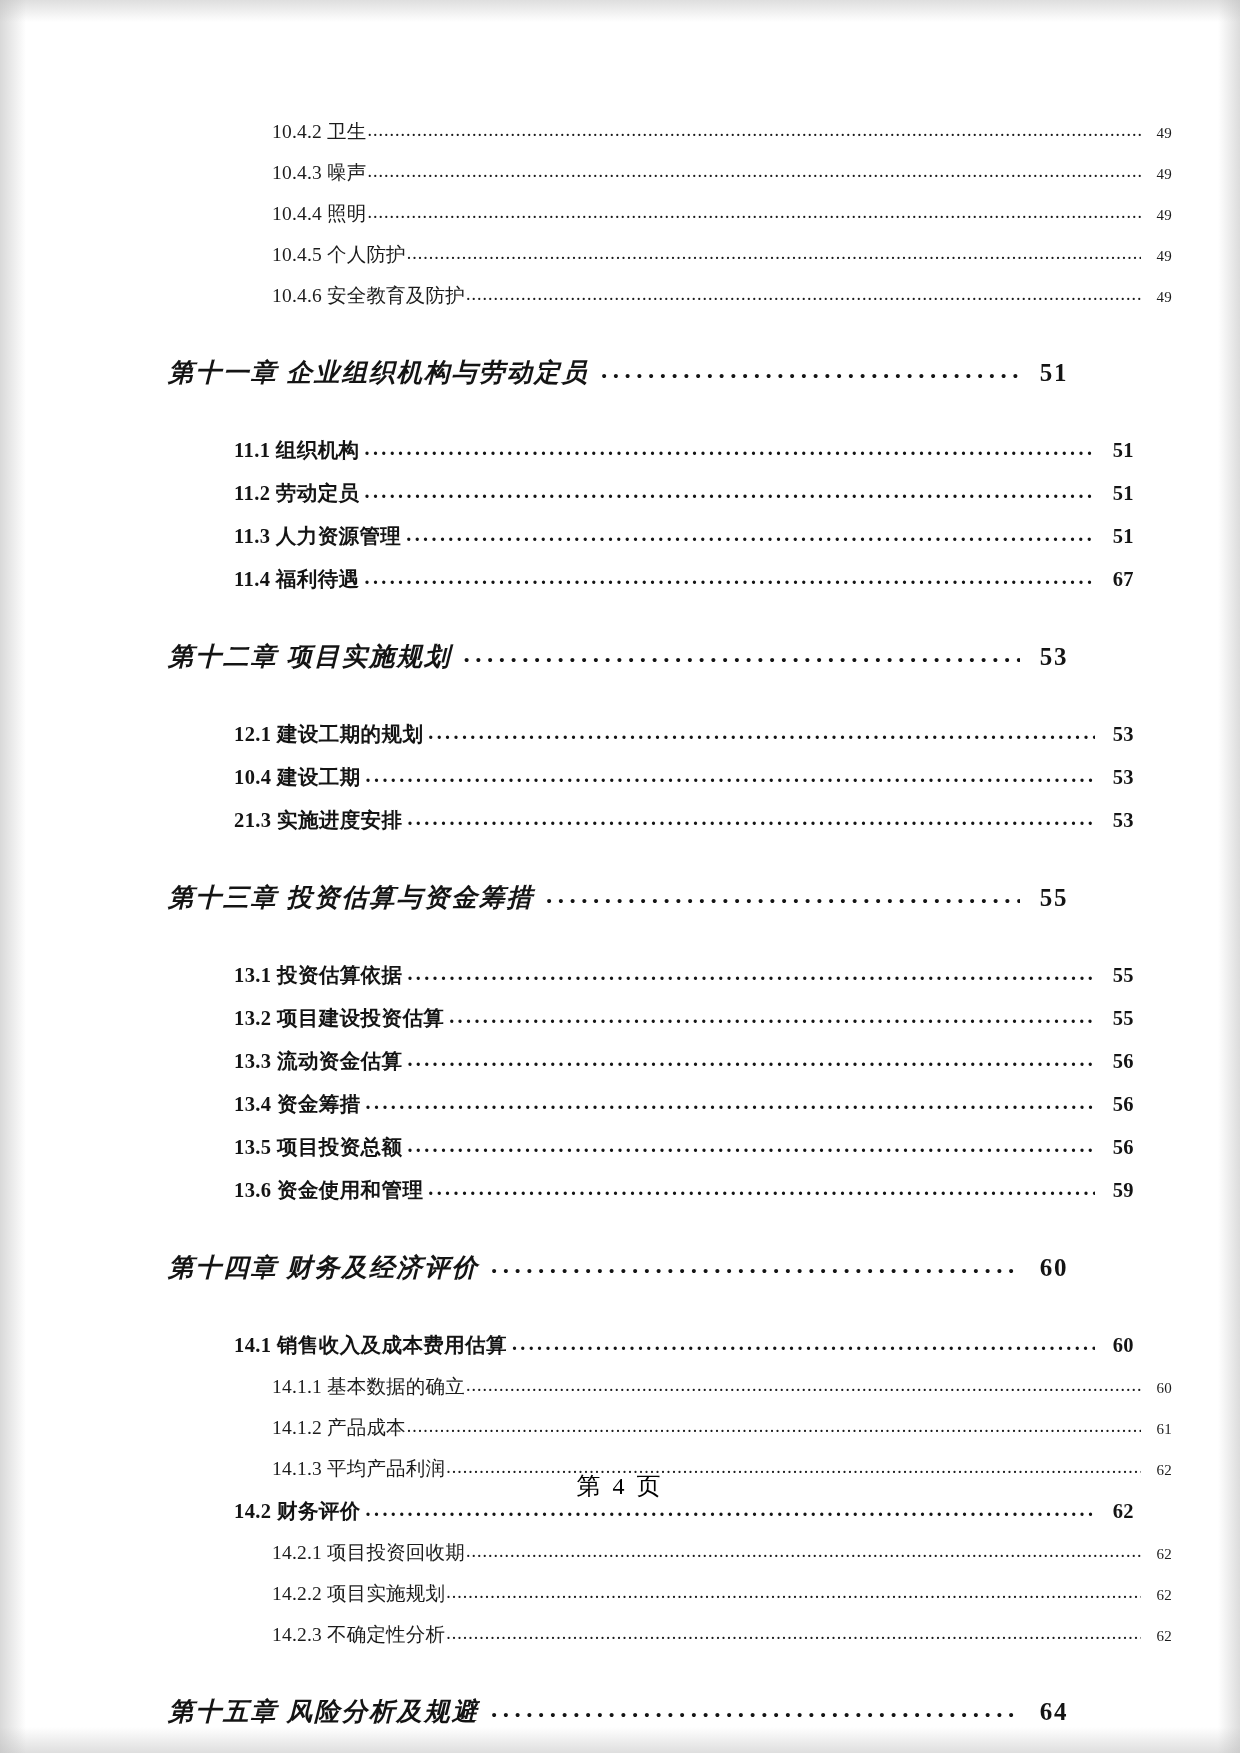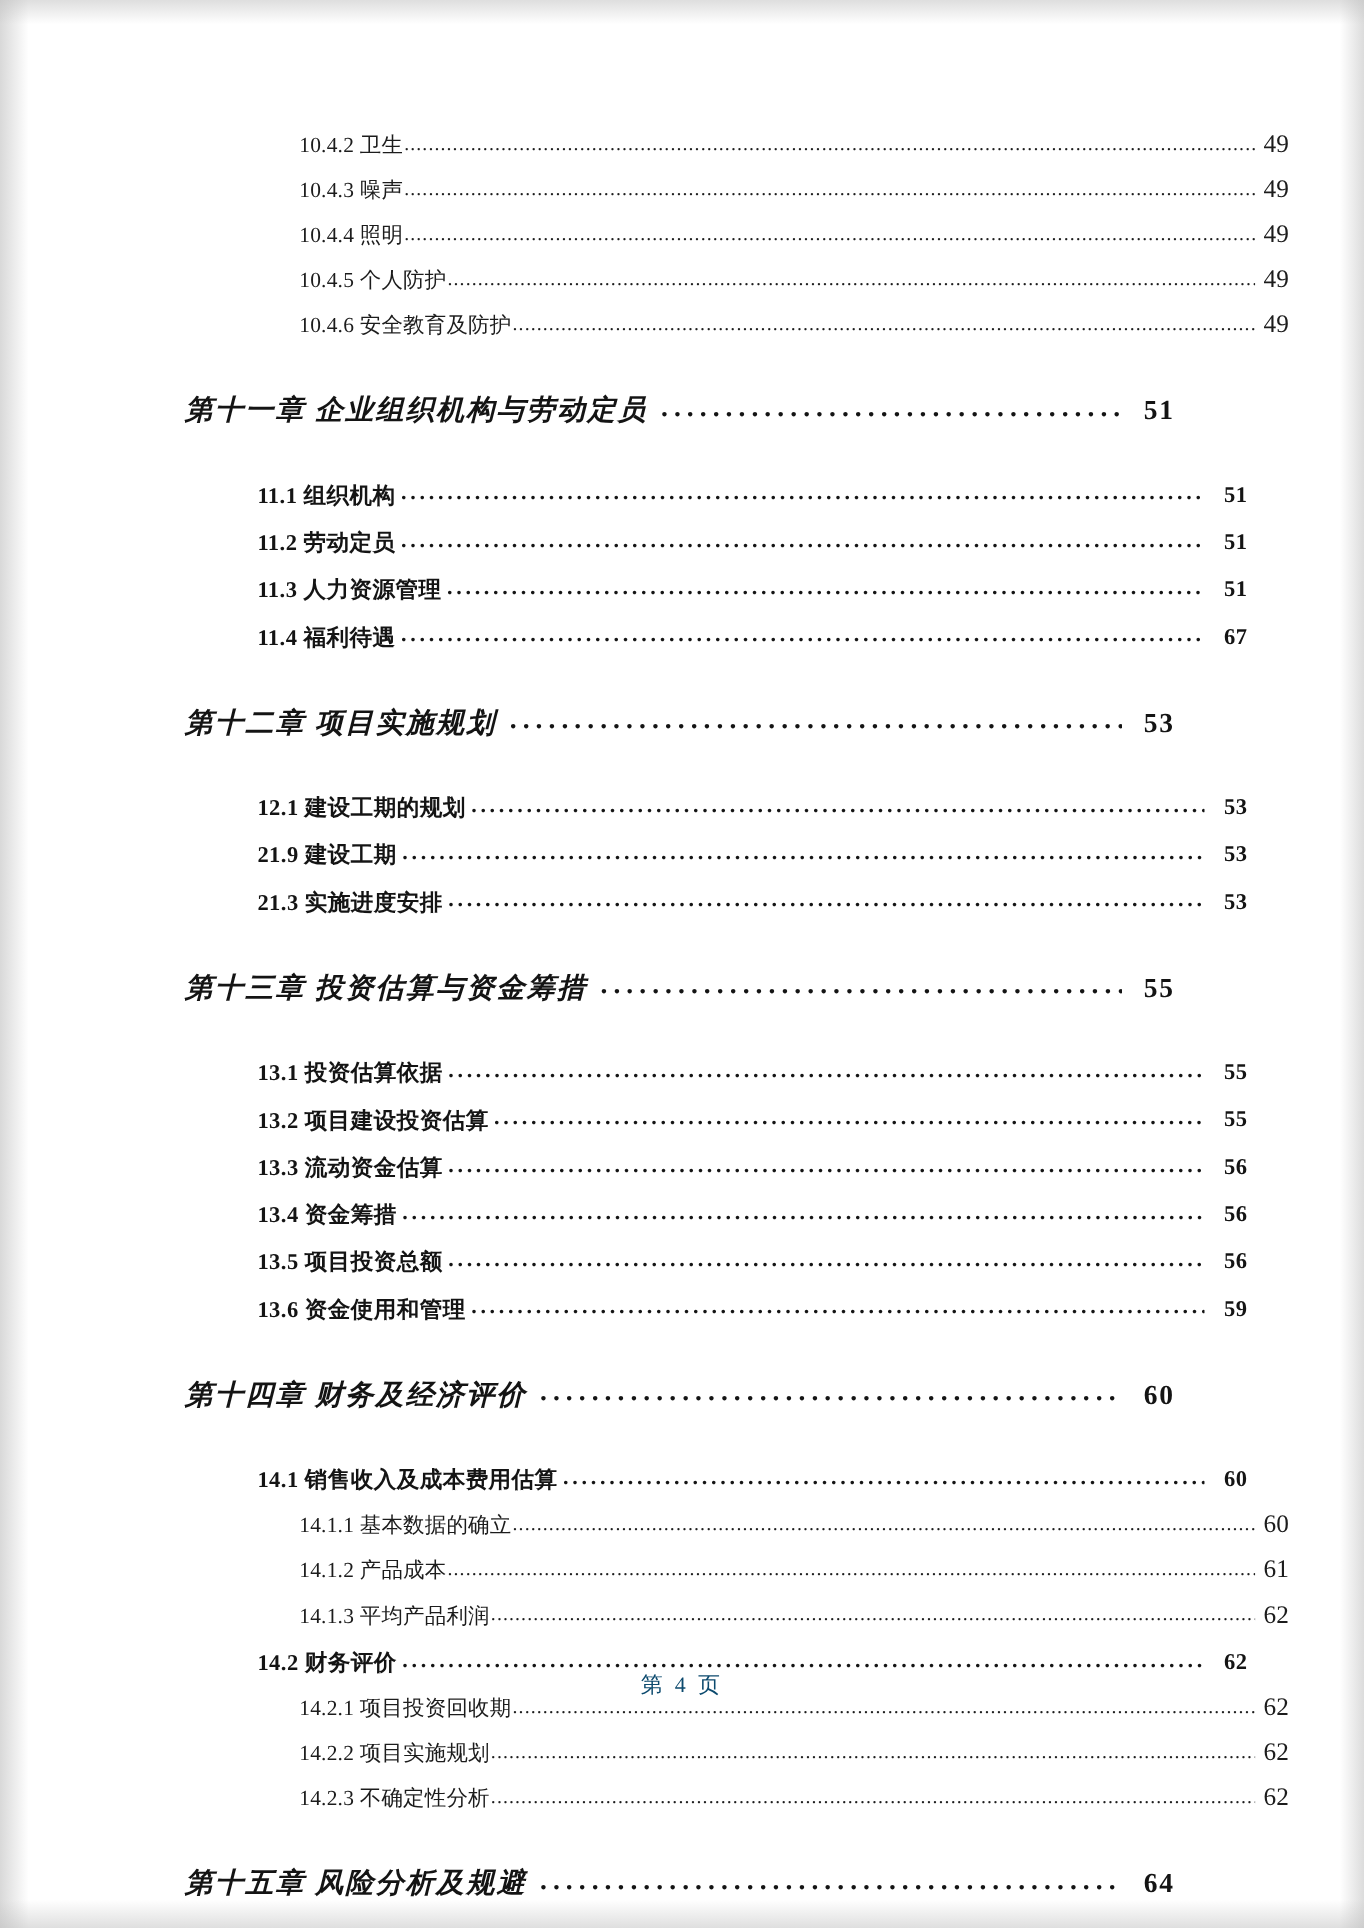--- a/index.html
+++ b/index.html
@@ -113,44 +113,43 @@
     letter-spacing: 0.2px;
     color: #1c1c1c;
   }
   .lvl3 .toc-dots {
     font-size: 18px;
     letter-spacing: 1.0px;
     padding-left: 1px;
     top: -2px;
   }
   .lvl3 .toc-page {
-    font-size: 23px;
+    font-size: 15px;
     padding-left: 1px;
     min-width: 30px;
     font-weight: 400;
   }
 
   
   .toc > .toc-row:first-child { margin-top: 0; }
 
   .gap-before {
     margin-top: 46px;
   }
 
   .footer {
     position: absolute;
     left: 0;
     right: 0;
     top: 1470px;
     text-align: center;
-    font-size: 20px;
+    font-size: 24px;
     letter-spacing: 3px;
     font-family: "Liberation Serif", "DejaVu Serif", serif;
-    color: #0c4a6e;
-    margin-top: 48px;
+    color: #000000;
   }
 </style>
 </head>
 <body>
 
 <div class="page">
   <div class="scan-edge-l"></div>
   <div class="scan-edge-r"></div>
   <div class="scan-edge-t"></div>
   <div class="scan-edge-b"></div>
@@ -210,21 +209,21 @@
         <span class="toc-label">第十二章  项目实施规划</span>
         <span class="toc-dots">.........................................................................................................................................................................</span>
         <span class="toc-page">53</span>
       </div>
       <div class="toc-row lvl2 gap-before">
         <span class="toc-label">12.1 建设工期的规划</span>
         <span class="toc-dots">.........................................................................................................................................................................</span>
         <span class="toc-page">53</span>
       </div>
       <div class="toc-row lvl2">
-        <span class="toc-label">21.9 建设工期</span>
+        <span class="toc-label">10.4 建设工期</span>
         <span class="toc-dots">.........................................................................................................................................................................</span>
         <span class="toc-page">53</span>
       </div>
       <div class="toc-row lvl2">
         <span class="toc-label">21.3 实施进度安排</span>
         <span class="toc-dots">.........................................................................................................................................................................</span>
         <span class="toc-page">53</span>
       </div>
       <div class="toc-row lvl1 gap-before">
         <span class="toc-label">第十三章  投资估算与资金筹措</span>

